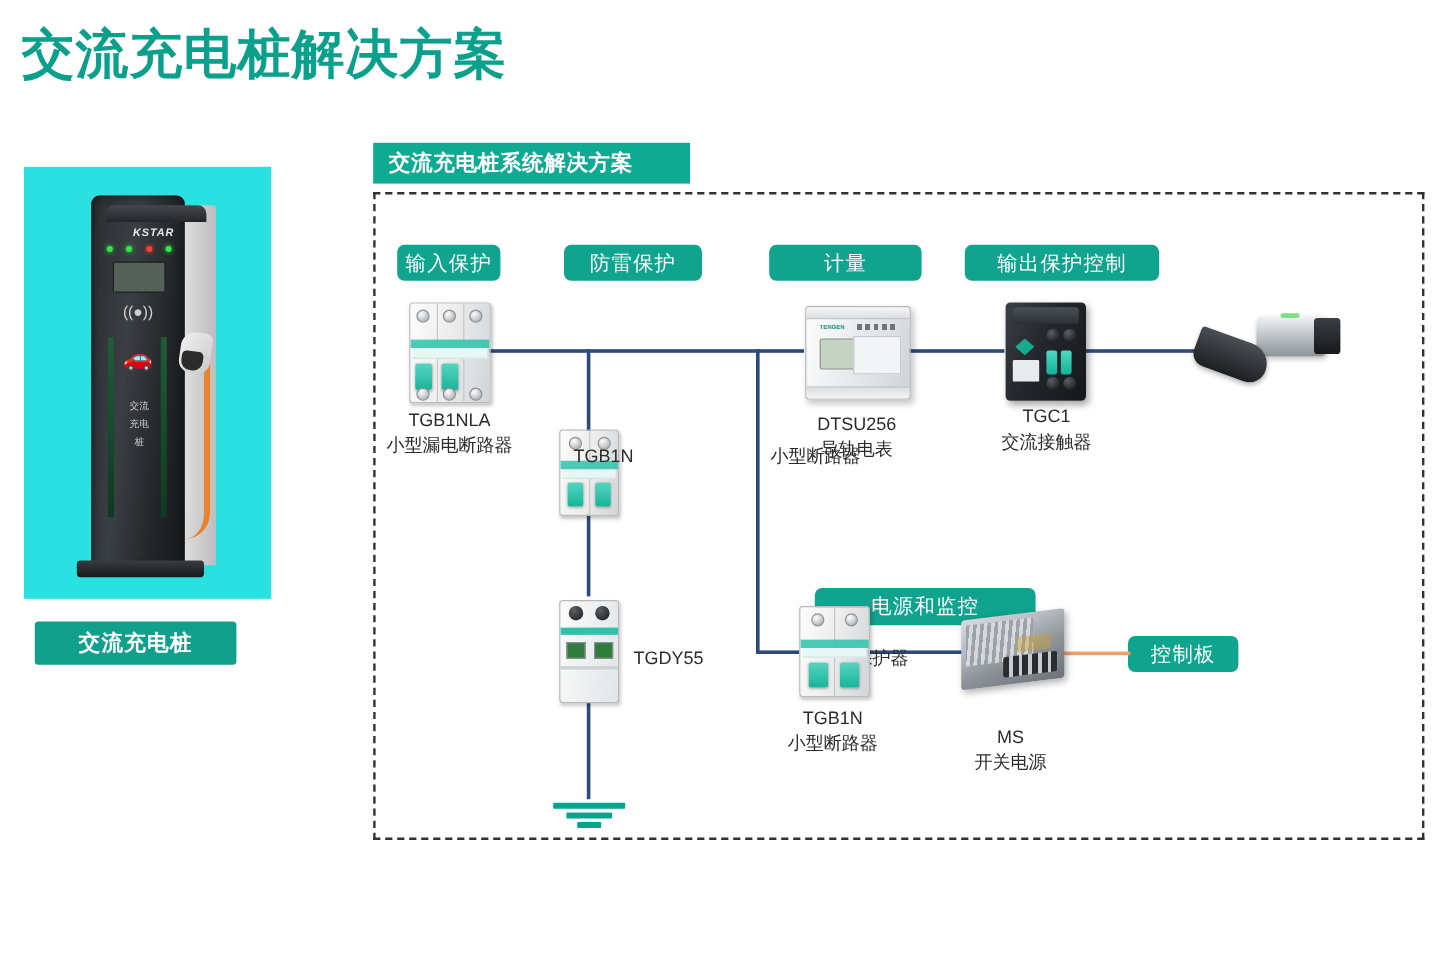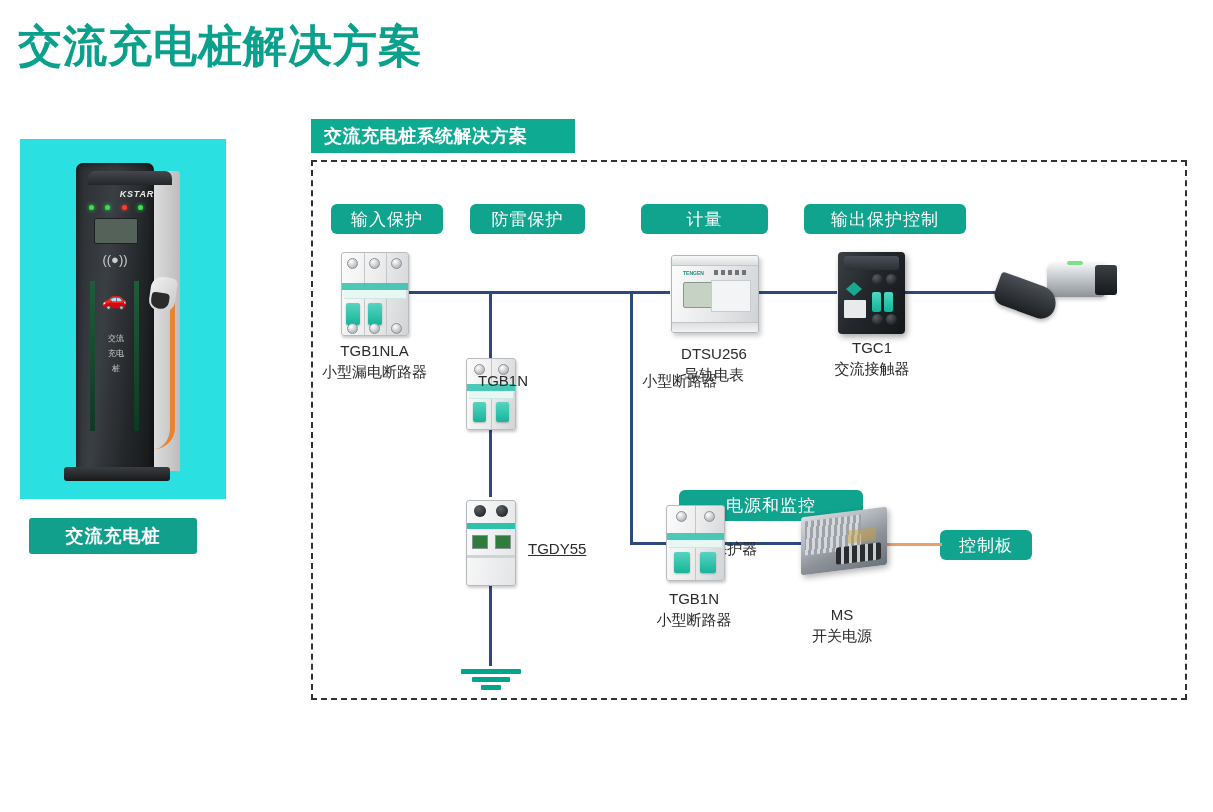--- a/index.html
+++ b/index.html
@@ -37,23 +37,24 @@
     background:linear-gradient(95deg,#2b2e31 0%,#3a3f44 38%,#24272a 70%,#16181a 100%);
     border-radius:7px 7px 2px 2px;
     box-shadow:inset 0 0 10px rgba(0,0,0,.6);
   }
   .pile-top{
     position:absolute;left:12px;top:8px;width:84px;height:14px;
     background:linear-gradient(180deg,#44484d,#23262a);
     border-radius:7px 7px 0 0;
   }
   .pile-brand{
-    position:absolute;left:0;top:26px;width:78px;text-align:right;
+    position:absolute;left:0;top:26px;width:78px;text-align:center;
     color:#e9e9e9;font-size:9px;font-weight:bold;font-style:italic;
     letter-spacing:.8px;
+    padding-left:13px;
   }
   .leds{position:absolute;left:13px;top:42px;width:54px;display:flex;justify-content:space-between;}
   .led{width:5px;height:5px;border-radius:50%;}
   .led.g{background:#2ee84a;box-shadow:0 0 4px #2ee84a;}
   .led.r{background:#ff3b30;box-shadow:0 0 4px #ff3b30;}
   .pile-screen{
     position:absolute;left:18px;top:55px;width:42px;height:24px;
     background:#55625a;border:1px solid #1d1f21;border-radius:2px;
   }
   .pile-rfid{
@@ -262,21 +263,21 @@
     </div>
   </div>
 
   <div class="product-caption">交流充电桩</div>
 
 
   <div class="diagram-banner">交流充电桩系统解决方案</div>
 
   <div class="diagram"></div>
 
-  <div class="pill" style="left:331px;top:204px;width:112px;height:30px;">输入保护</div>
+  <div class="pill" style="left:331px;top:204px;width:86px;height:30px;">输入保护</div>
   <div class="pill" style="left:470px;top:204px;width:115px;height:30px;">防雷保护</div>
   <div class="pill" style="left:641px;top:204px;width:127px;height:30px;">计量</div>
   <div class="pill" style="left:804px;top:204px;width:162px;height:30px;">输出保护控制</div>
   <div class="pill" style="left:679px;top:450px;width:184px;height:31px;margin-top:40px;">电源和监控</div>
   <div class="pill" style="left:940px;top:530px;width:92px;height:30px;">控制板</div>
 
   <div class="wire h" style="left:407px;top:291px;width:263px;"></div>
 
   <div class="wire h" style="left:757px;top:291px;width:80px;"></div>
 
@@ -330,21 +331,21 @@
 
   <div class="spd" style="left:466px;top:500px;width:48px;height:84px;">
     <span class="cap" style="left:7px;"></span>
     <span class="cap" style="left:29px;"></span>
     <span class="tealband" style="top:22px;"></span>
     <span class="win" style="left:5px;top:34px;"></span>
     <span class="win" style="left:28px;top:34px;"></span>
     <span class="tealband" style="top:54px;height:3px;background:#cfd3d6;"></span>
   </div>
   <div class="dev-label" style="left:528px;top:538px;width:150px;text-align:left;">
-    <span style="display:inline-block;width:100%;text-decoration:underline;">TGDY55</span>
+    <span style="display:inline-block;width:100%;">TGDY55</span>
     <span style="display:inline-block;width:100%;">浪涌保护器</span>
   </div>
 
   <div class="gnd" style="position:absolute;left:460px;top:666px;width:62px;">
     <b class="g1"></b>
       <b class="g2"></b>
       <b class="g3"></b>
   </div>
 
   <div class="meter" style="left:671px;top:255px;width:86px;height:76px;">

